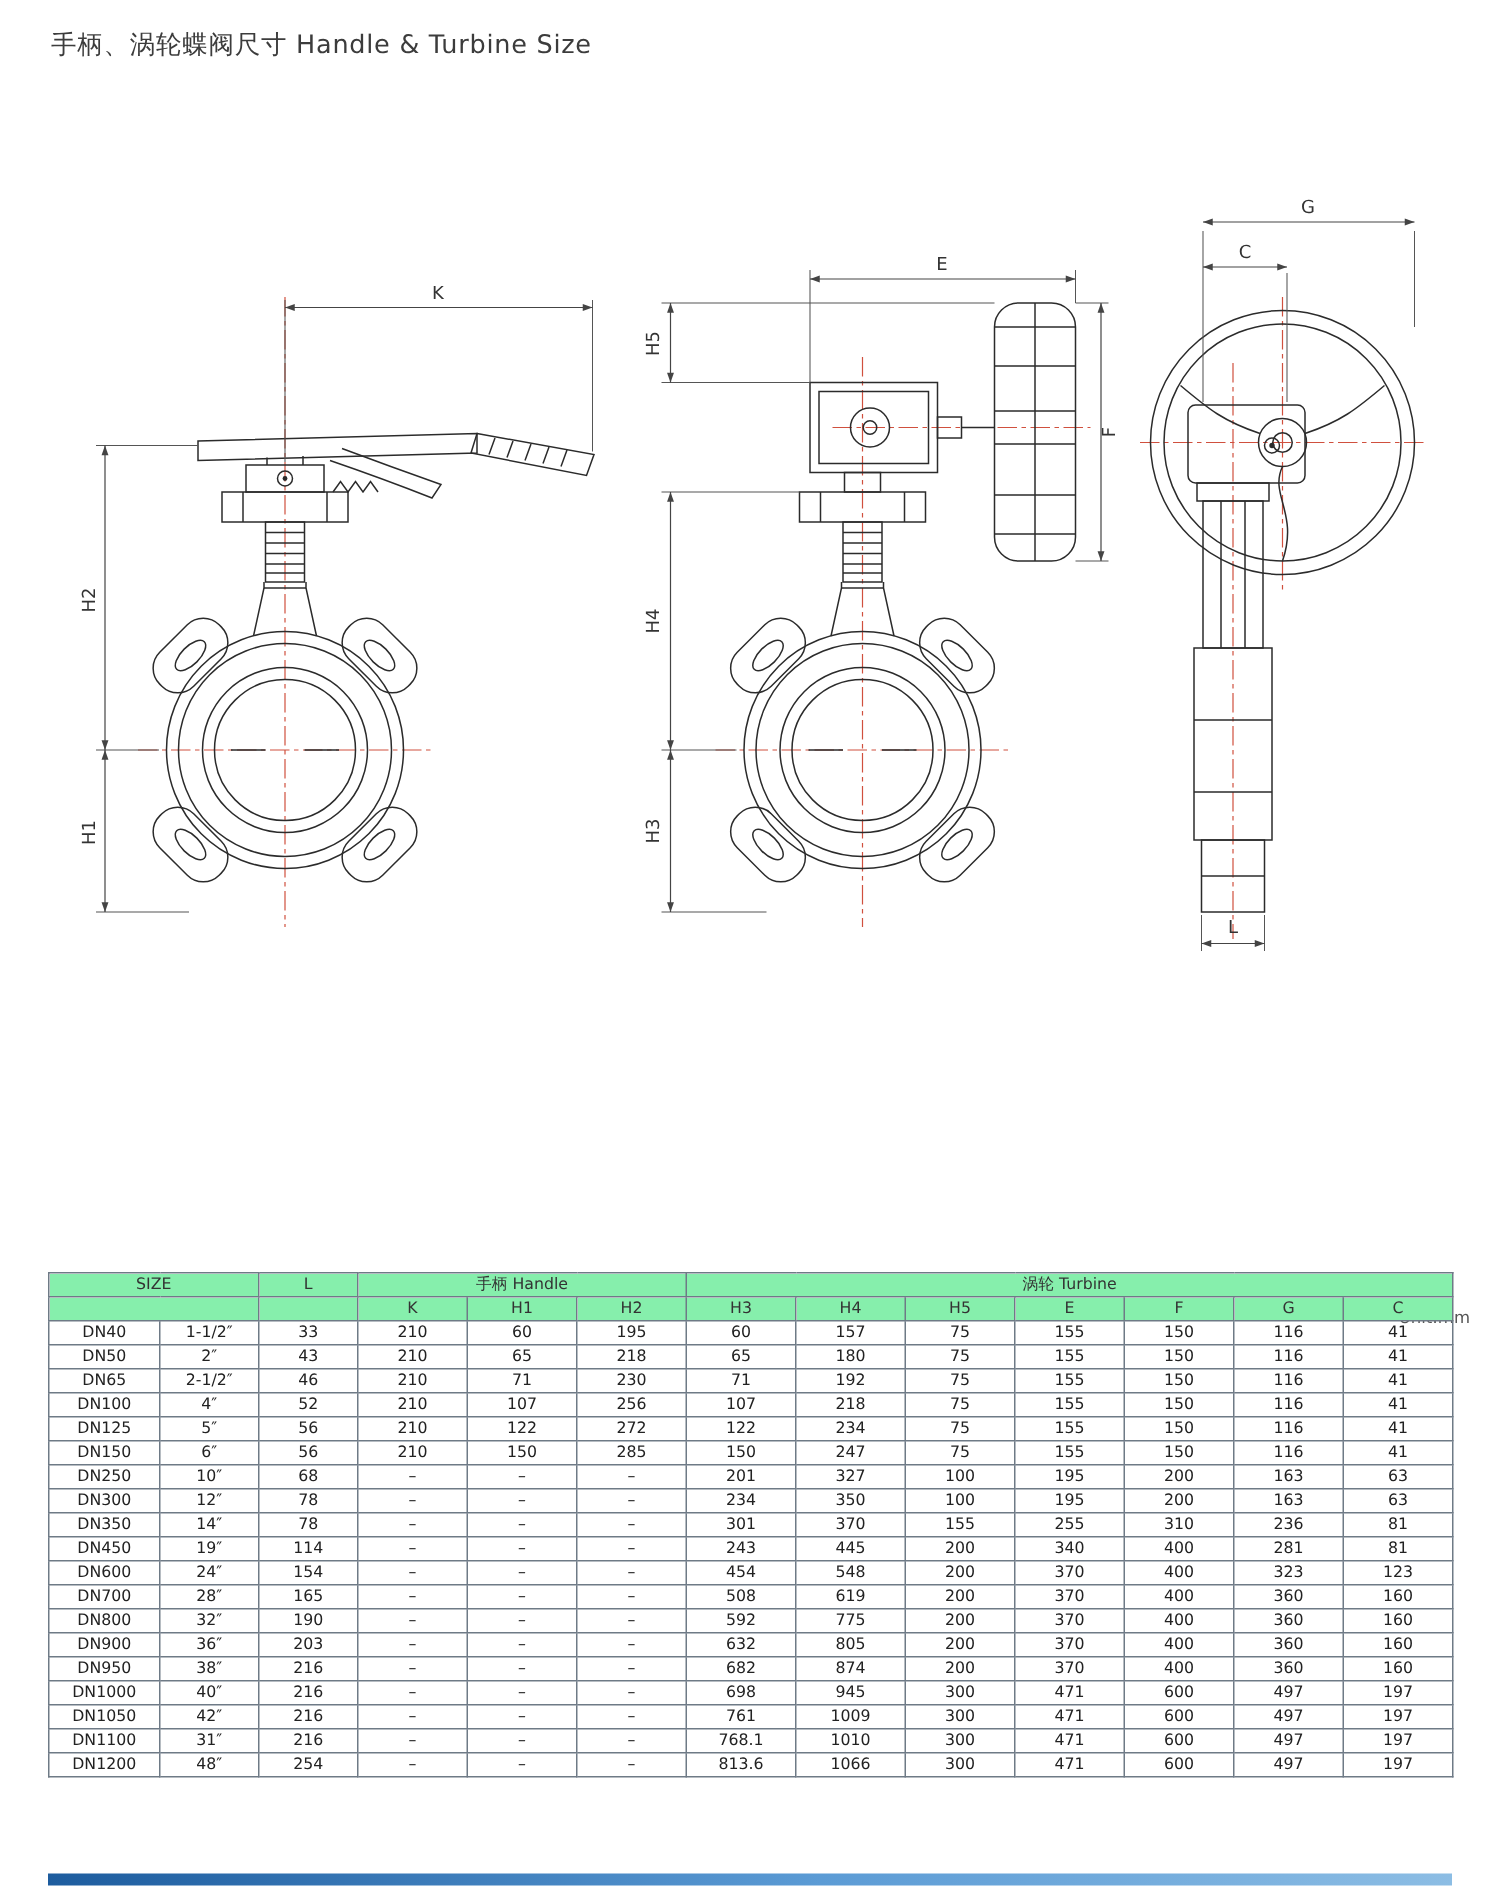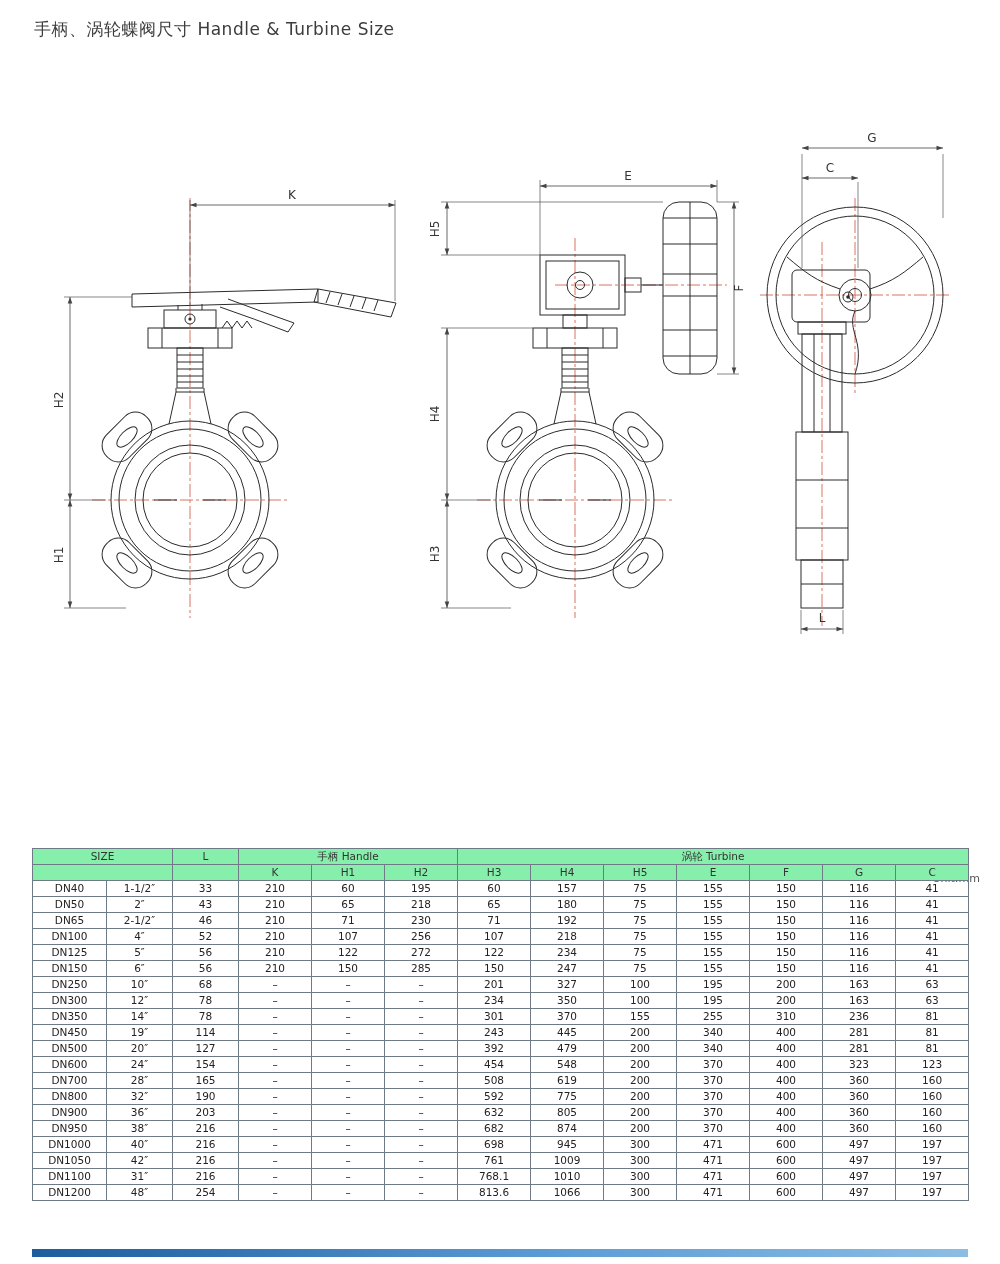--- a/index.html
+++ b/index.html
@@ -369,35 +369,20 @@
           <td>–</td>
           <td>243</td>
           <td>445</td>
           <td>200</td>
           <td>340</td>
           <td>400</td>
           <td>281</td>
           <td>81</td>
         </tr>
         <tr>
-          <td>DN500</td>
-          <td>20″</td>
-          <td>127</td>
-          <td>–</td>
-          <td>–</td>
-          <td>–</td>
-          <td>392</td>
-          <td>479</td>
-          <td>200</td>
-          <td>340</td>
-          <td>400</td>
-          <td>281</td>
-          <td>81</td>
-        </tr>
-        <tr>
           <td>DN600</td>
           <td>24″</td>
           <td>154</td>
           <td>–</td>
           <td>–</td>
           <td>–</td>
           <td>454</td>
           <td>548</td>
           <td>200</td>
           <td>370</td>

